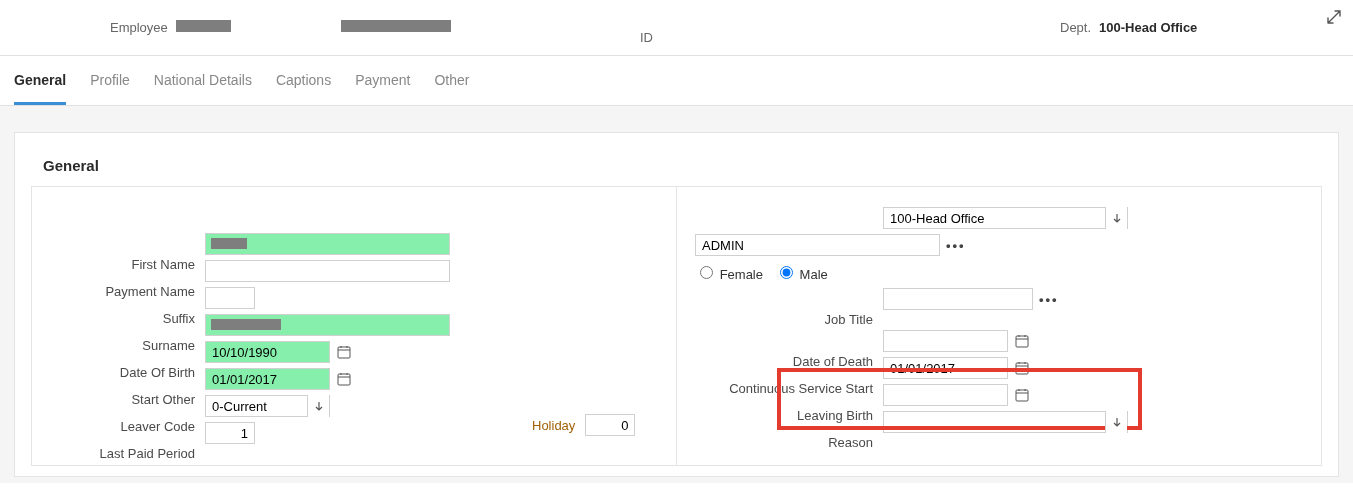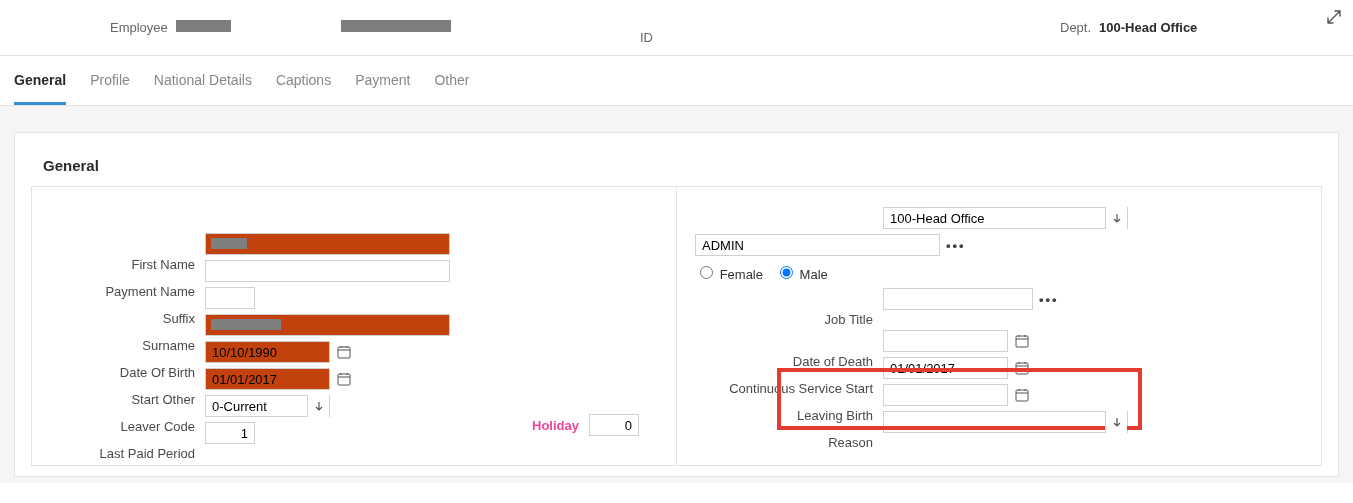--- a/index.html
+++ b/index.html
@@ -55,21 +55,21 @@
   .form-row .ctrl { display: flex; align-items: center; }
   .gap15 { height: 15px; }
 
   input[type=text].fld {
     border: 1px solid #d0d0d0;
     height: 22px;
     padding: 2px 6px;
     font-size: 13px;
     background: #fff;
   }
-  input[type=text].fld.blue { background: #c2410c; }
+  input[type=text].fld.blue { background: #86efac; }
   .w245 { width: 245px; }
   .w125 { width: 125px; }
   .w50 { width: 50px; }
   .w245d { width: 245px; }
   .w150 { width: 150px; }
 
   .redact-input { position: relative; }
   .redact-input .bar { position: absolute; left: 6px; top: 5px; height: 11px; background: #7e7e7e; }
 
   .date-btn, .drop-btn, .more-btn {
@@ -78,21 +78,21 @@
   }
   .drop-btn { width: 22px; height: 22px; border-left: 1px solid #d0d0d0; margin-left: -23px; background: #fff; position: relative; z-index: 1; }
   .more-btn { letter-spacing: 2px; font-weight: 700; color: #444; }
 
   .select-like { position: relative; display: inline-block; }
   .select-like input { padding-right: 24px; }
 
   .radio-wrap label { margin-right: 12px; color: #333; font-size: 13px; }
 
   .holiday-row { position: absolute; left: 500px; top: 227px; display: flex; align-items: center; }
-  .holiday-row .lbl { color: #ec4899; font-size: 13px; margin-right: 10px; font-weight: bold; }
+  .holiday-row .lbl { color: #a16207; font-size: 13px; margin-right: 10px; }
 
   .highlight-box {
     position: absolute;
     border: 4px solid #e33b2e;
     pointer-events: none;
   }
 
   svg { display: block; }
 </style>
 </head>

